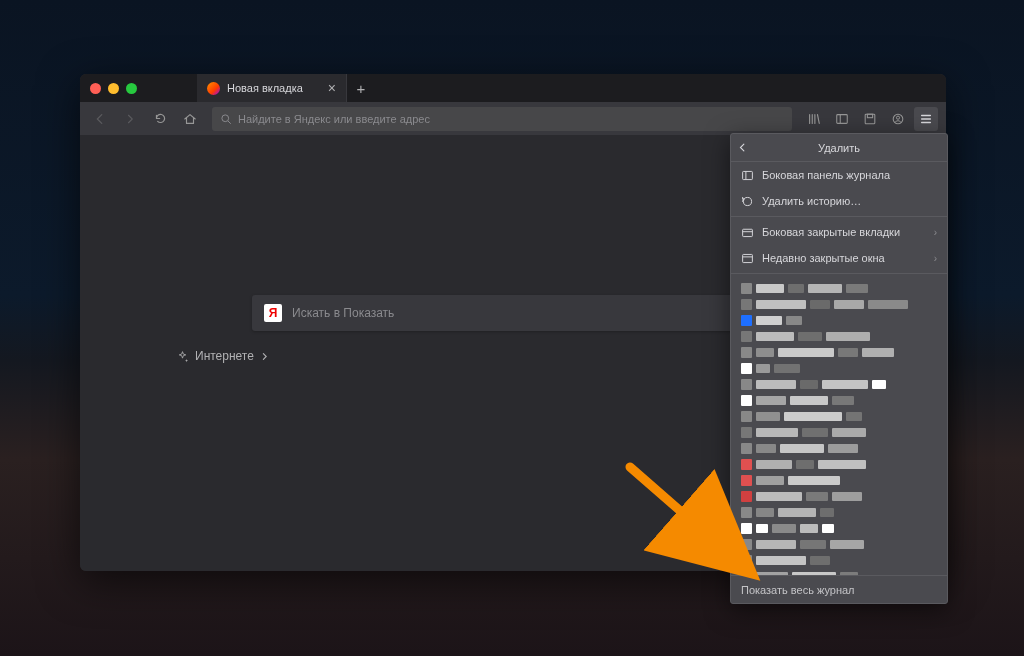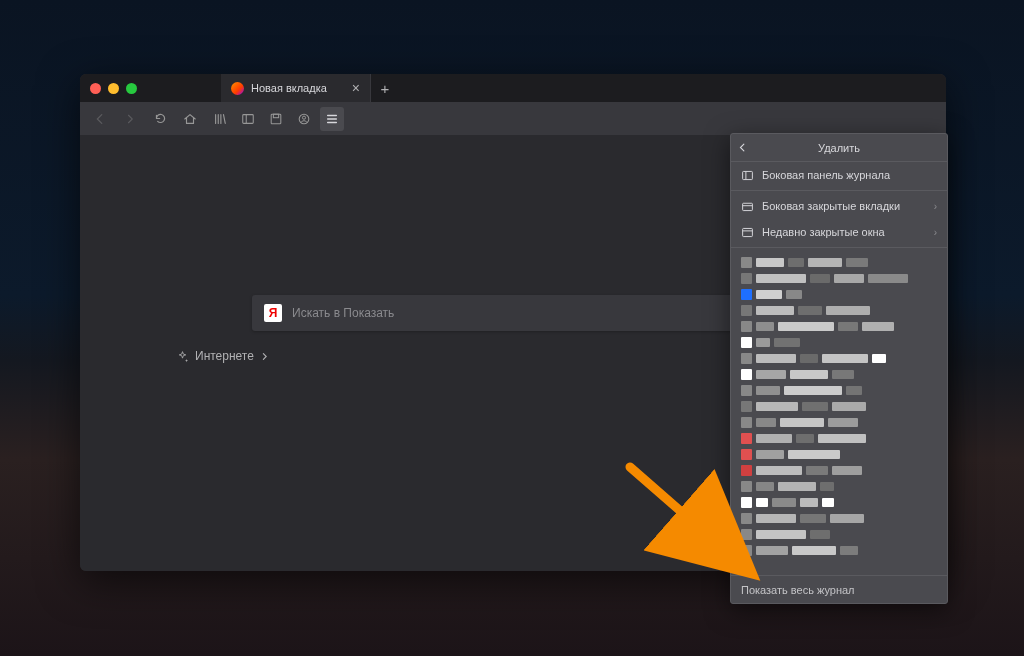--- a/index.html
+++ b/index.html
@@ -23,21 +23,21 @@
 .titlebar {
   height: 28px;
   background: #1c1c1f;
   border-radius: 6px 6px 0 0;
   display: flex; align-items: center;
   padding: 0 10px;
 }
 .traffic { display:flex; gap:7px; }
 .dot { width:11px; height:11px; border-radius:50%; }
 .dot.r{background:#ff5f56}.dot.y{background:#ffbd2e}.dot.g{background:#27c93f}
-.tabs { display:flex; margin-left:56px; height:100%;padding-left:28px; }
+.tabs { display:flex; margin-left:32px; height:100%;padding-left:28px; }
 .tab {
   display:flex; align-items:center; gap:7px;
   padding:0 10px; min-width:150px;
   background:#2a2a2e;
   border-right:1px solid #38383d;
   font-size:11px; color:#d7d7db;
 }
 .tab .fx { width:13px;height:13px;border-radius:50%;background:linear-gradient(135deg,#ff9100,#ff3b00 60%,#8a00ff);}
 .tab-close{color:#b1b1b3;font-size:14px;margin-left:auto;}
 .newtab{display:flex;align-items:center;justify-content:center;width:28px;color:#b1b1b3;font-size:15px;}
@@ -117,20 +117,29 @@
     <div class="tbtn">
       <svg width="13" height="13" viewBox="0 0 16 16">
           <path d="M3 8a5 5 0 1 1 1.5 3.5M3 8V4m0 4h4" stroke="currentColor" stroke-width="1.4" fill="none" stroke-linecap="round"></path>
         </svg>
     </div>
     <div class="tbtn">
       <svg width="14" height="14" viewBox="0 0 16 16">
           <path d="M2 8l6-5 6 5M4 7v6h8V7" stroke="currentColor" stroke-width="1.3" fill="none" stroke-linecap="round" stroke-linejoin="round"></path>
         </svg>
     </div>
+    <div class="urlbar">
+      <span class="icon">
+        <svg width="12" height="12" viewBox="0 0 16 16">
+            <circle cx="7" cy="7" r="4.5" stroke="currentColor" stroke-width="1.3" fill="none"></circle>
+            <path d="M11 11l3 3" stroke="currentColor" stroke-width="1.3" stroke-linecap="round"></path>
+          </svg>
+      </span>
+      <span>Найдите в Яндекс или введите адрес</span>
+    </div>
     <div class="rtools">
       <div class="tbtn">
           <svg width="14" height="14" viewBox="0 0 16 16">
             <path d="M3 3v10M6 3v10M9 3v10M12 3l2 10" stroke="currentColor" stroke-width="1.3" stroke-linecap="round"></path>
           </svg>
         </div>
       <div class="tbtn">
           <svg width="14" height="14" viewBox="0 0 16 16">
             <rect x="2" y="3" width="12" height="10" rx="1" stroke="currentColor" stroke-width="1.2" fill="none"></rect>
             <path d="M6 3v10" stroke="currentColor" stroke-width="1.2"></path>
@@ -188,20 +197,29 @@
       <span>Удалить</span>
     </div>
     <div class="p-item">
       <span class="icon">
           <svg width="13" height="13" viewBox="0 0 16 16">
             <rect x="2" y="3" width="12" height="10" rx="1" stroke="currentColor" stroke-width="1.2" fill="none"></rect>
             <path d="M6 3v10" stroke="currentColor" stroke-width="1.2"></path>
           </svg>
         </span>
       <span>Боковая панель журнала</span>
+    </div>
+    <div class="p-item">
+      <span class="icon">
+          <svg width="13" height="13" viewBox="0 0 16 16">
+            <circle cx="8" cy="8" r="5" stroke="currentColor" stroke-width="1.2" fill="none"></circle>
+            <path d="M2 8a6 6 0 0 1 1-3.3M2 3v2h2" stroke="currentColor" stroke-width="1.2" fill="none" stroke-linecap="round"></path>
+          </svg>
+        </span>
+      <span>Удалить историю…</span>
     </div>
     <div class="p-sep"></div>
     <div class="p-item">
       <span class="icon">
           <svg width="13" height="13" viewBox="0 0 16 16">
             <rect x="2" y="4" width="12" height="9" rx="1" stroke="currentColor" stroke-width="1.2" fill="none"></rect>
             <path d="M2 7h12" stroke="currentColor" stroke-width="1.2"></path>
           </svg>
         </span>
       <span>Боковая закрытые вкладки</span>

